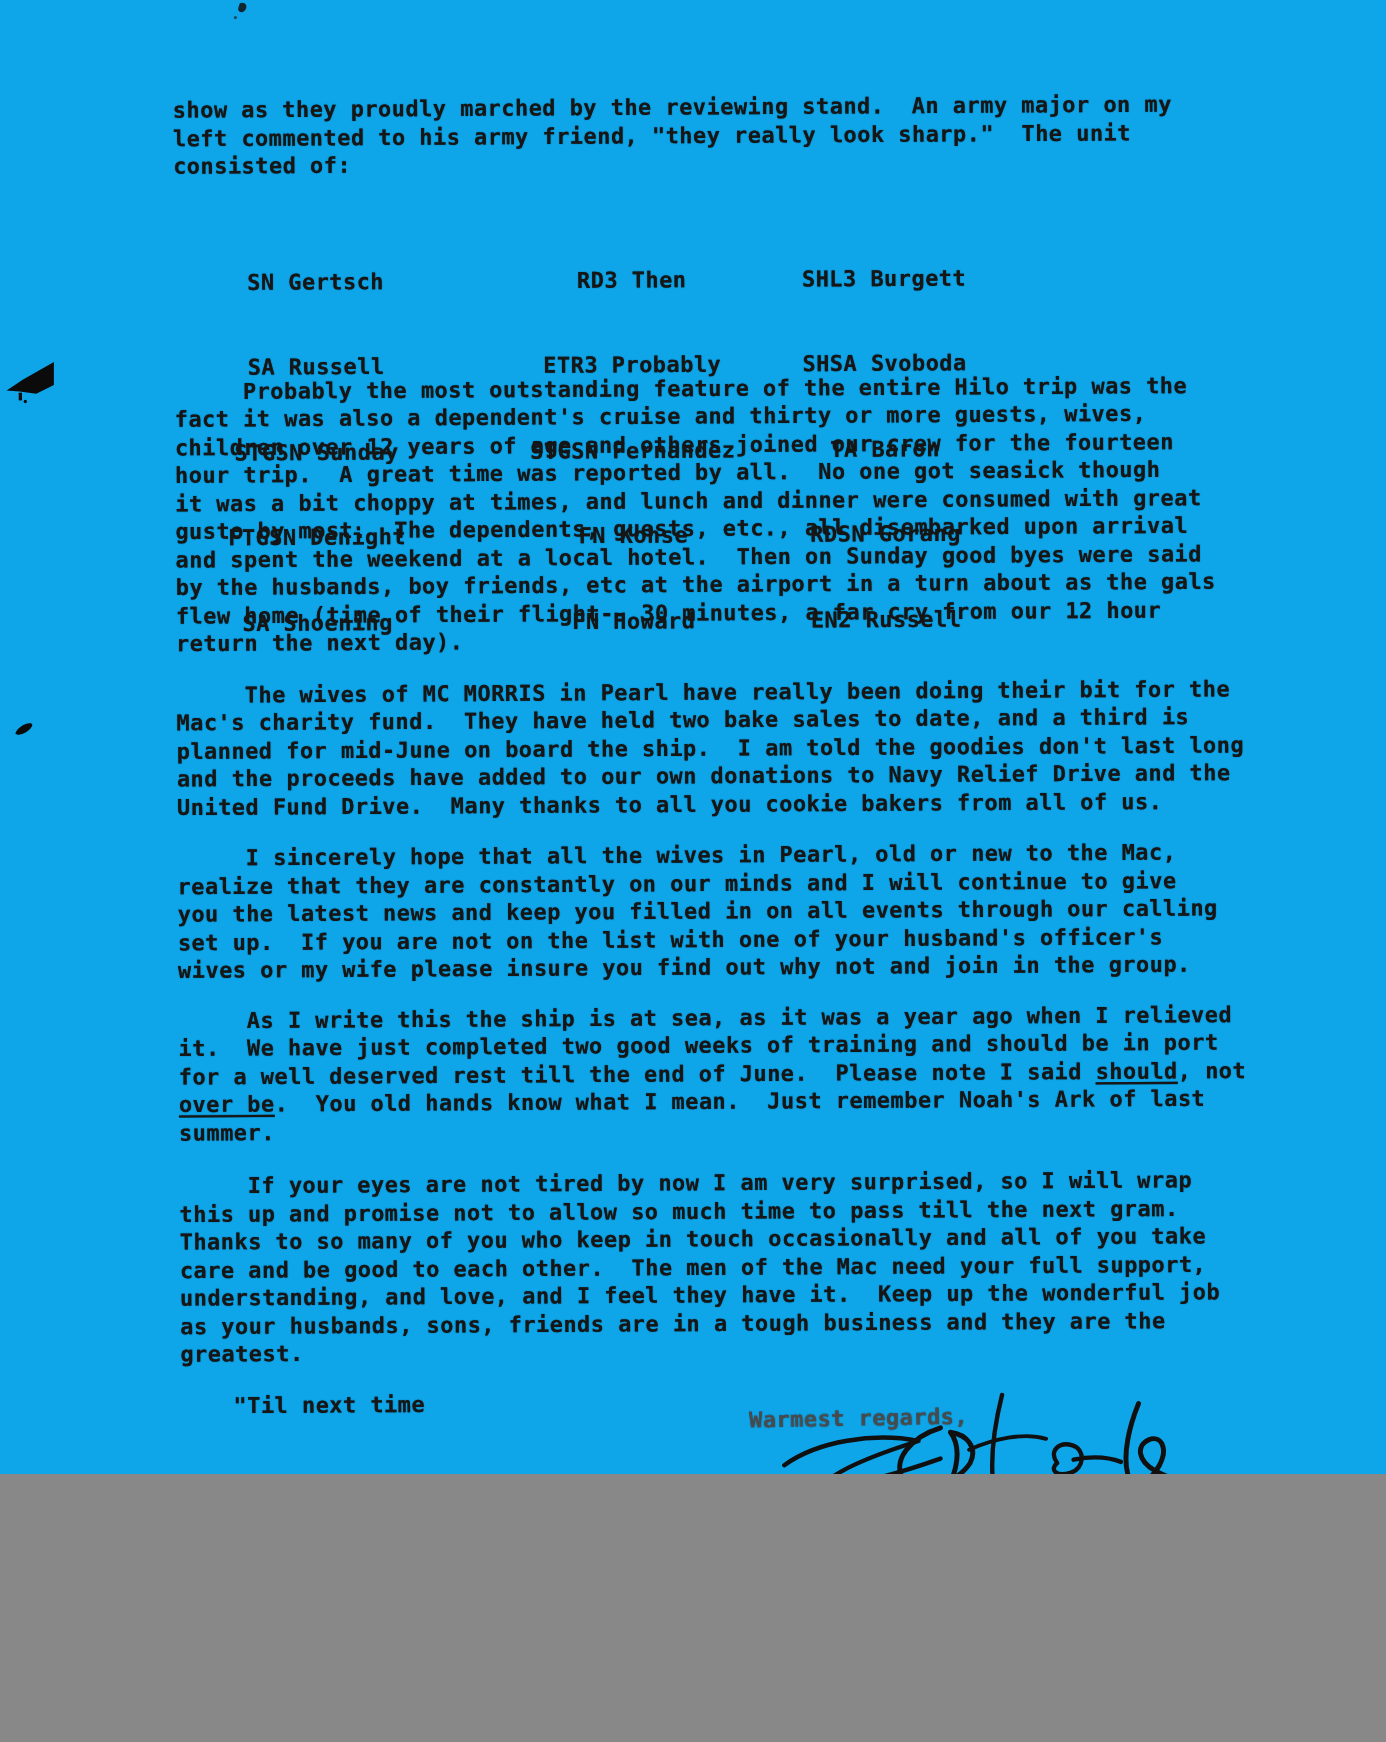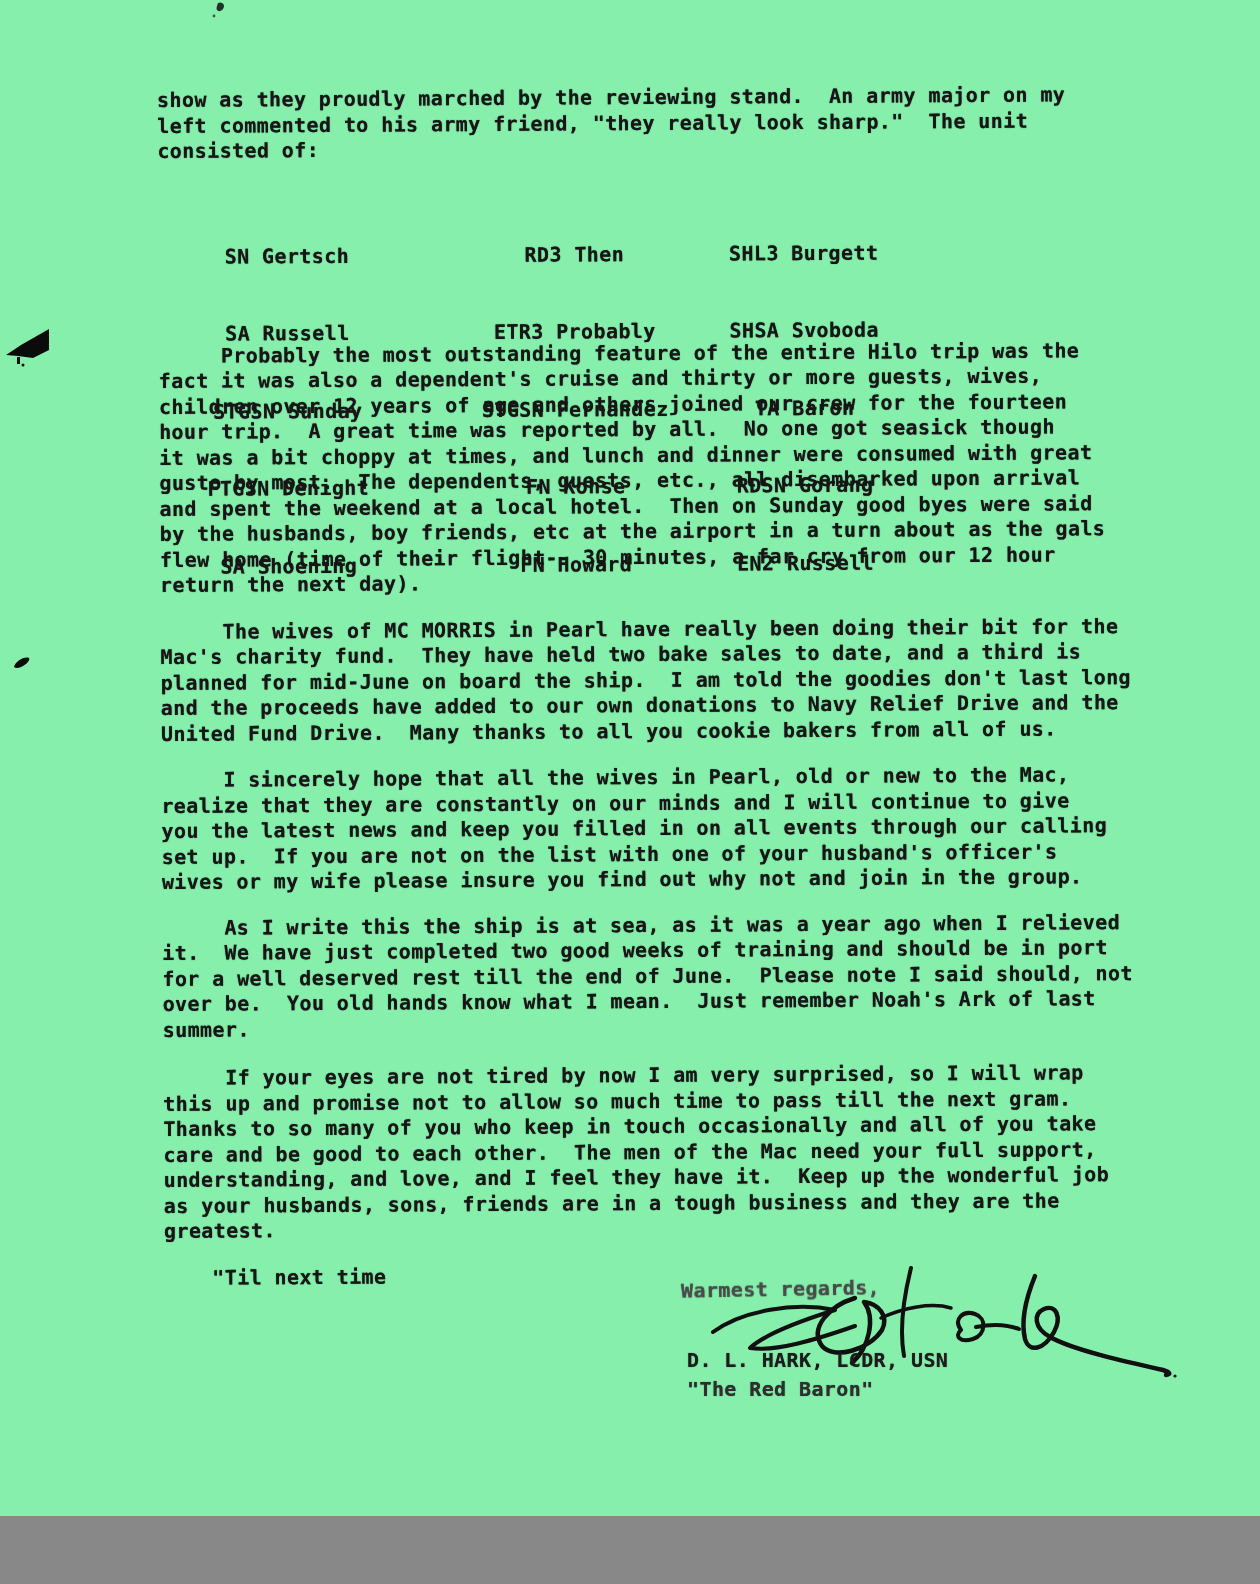--- a/index.html
+++ b/index.html
@@ -1,19 +1,19 @@
 <!DOCTYPE html>
 <html><head>
 <meta charset="utf-8">
 <style>
   html,body{margin:0;padding:0;background:#888;}
   .page{
     position:relative;
-    width:1260px;height:1516px;
-    background:#86efac;
+    width:1260px;height:1340px;
+    background:#0ea5e9;
     overflow:hidden;
     font-family:"DejaVu Sans Mono","Liberation Mono",monospace;
   }
   .letter-content{
     position:absolute;
     left:157px;top:88px;width:990px;
     transform:rotate(-0.35deg);
     transform-origin:0 0;
     color:#161616;
     font-weight:bold;
@@ -40,20 +40,21 @@
   .roster-col{
     position:absolute;top:0;
     line-height:25.8px;
     white-space:pre;
   }
   .roster-col-1{left:48px;}
   .roster-col-2{left:323px;}
   .roster-col-3{left:571px;}
   .roster-entry{display:block;text-align:center;}
   .u{
+    text-decoration:underline;
     text-decoration-thickness:2px;
     text-underline-offset:3px;
   }
   .closing-line{margin-left:48px;}
   .sig-block-text{
     position:absolute;
     color:#1c1c1c;
     font-weight:bold;
     font-size:20px;
     letter-spacing:0.4px;

